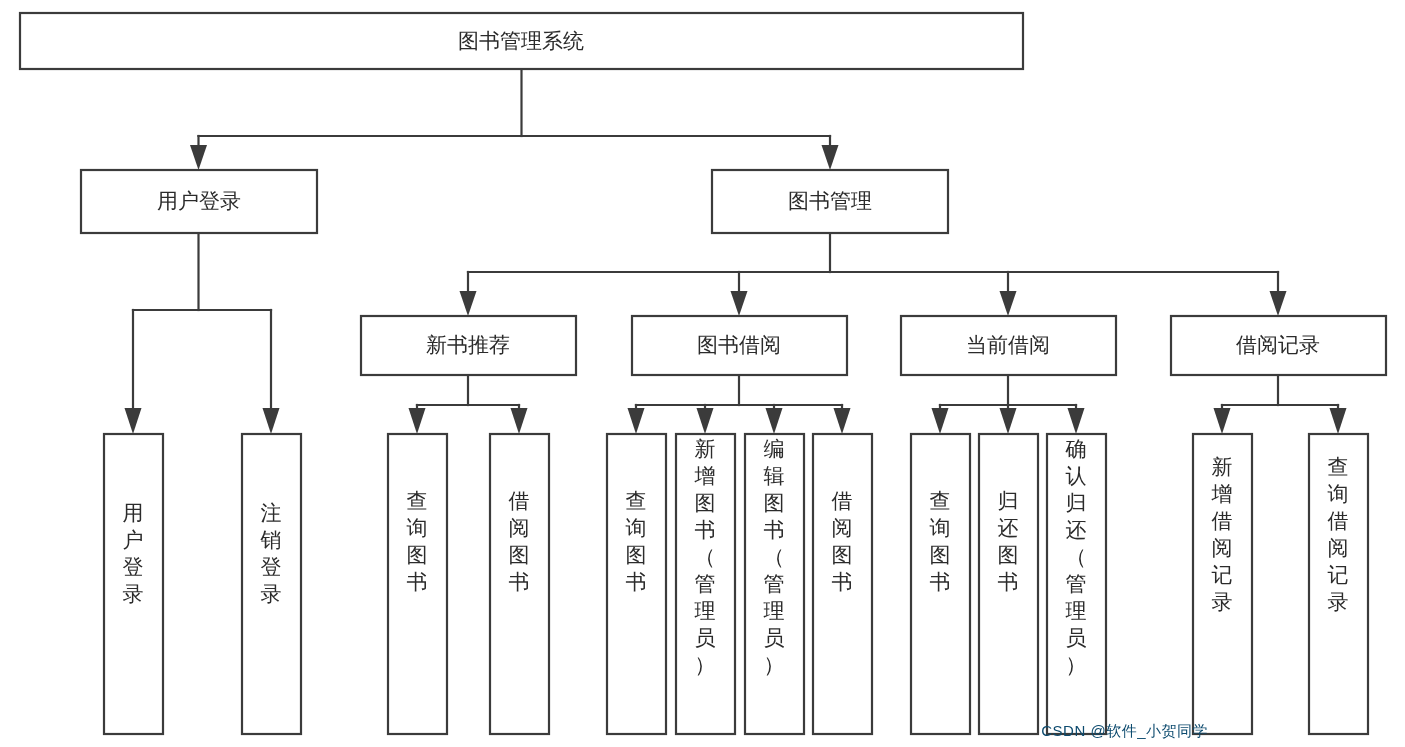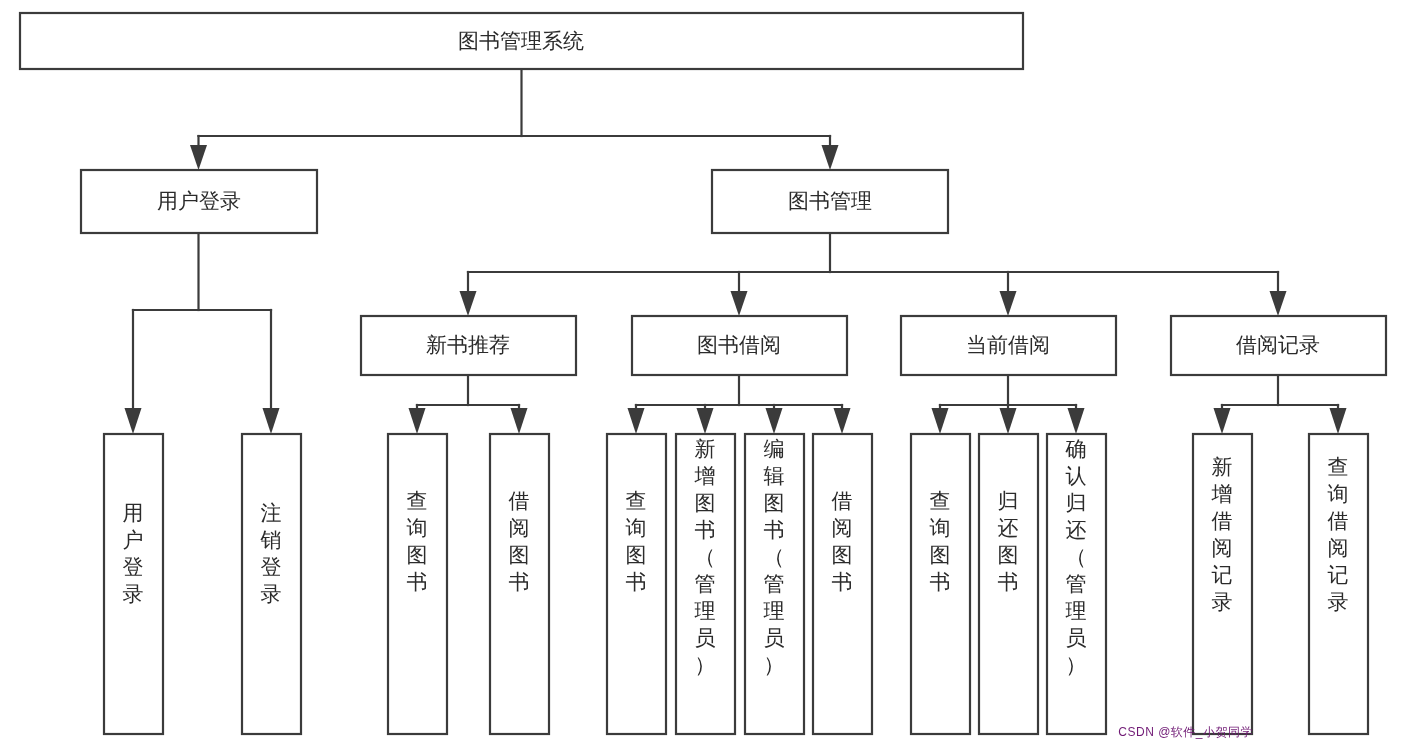--- a/index.html
+++ b/index.html
@@ -10,21 +10,20 @@
   body {
     width: 1405px;
     height: 747px;
     font-family: "Liberation Sans", "DejaVu Sans", sans-serif;
     overflow: hidden;
   }
   #diagram-root {
     position: relative;
     width: 1232px;
     height: 747px;
-    padding-left: 24px;
   }
   svg.diagram-canvas {
     position: absolute;
     top: 0;
     left: 0;
     width: 1405px;
     height: 747px;
   }
   .node-box {
     fill: #ffffff;
@@ -49,25 +48,25 @@
     dominant-baseline: middle;
   }
   .node-label-v {
     font-family: "Liberation Sans", "DejaVu Sans", sans-serif;
     font-size: 21px;
     fill: #2b2b2b;
     text-anchor: middle;
   }
   .watermark {
     position: absolute;
-    right: 3px;
+    right: 24px;
     bottom: 6px;
     font-family: "Liberation Sans", "DejaVu Sans", sans-serif;
-    font-size: 12px;
-    color: #701a75;
+    font-size: 15px;
+    color: #0c4a6e;
     letter-spacing: 0.5px;
     white-space: nowrap;
     pointer-events: none;
   }
 </style>
 </head>
 <body>
 
 <div id="diagram-root">
 

